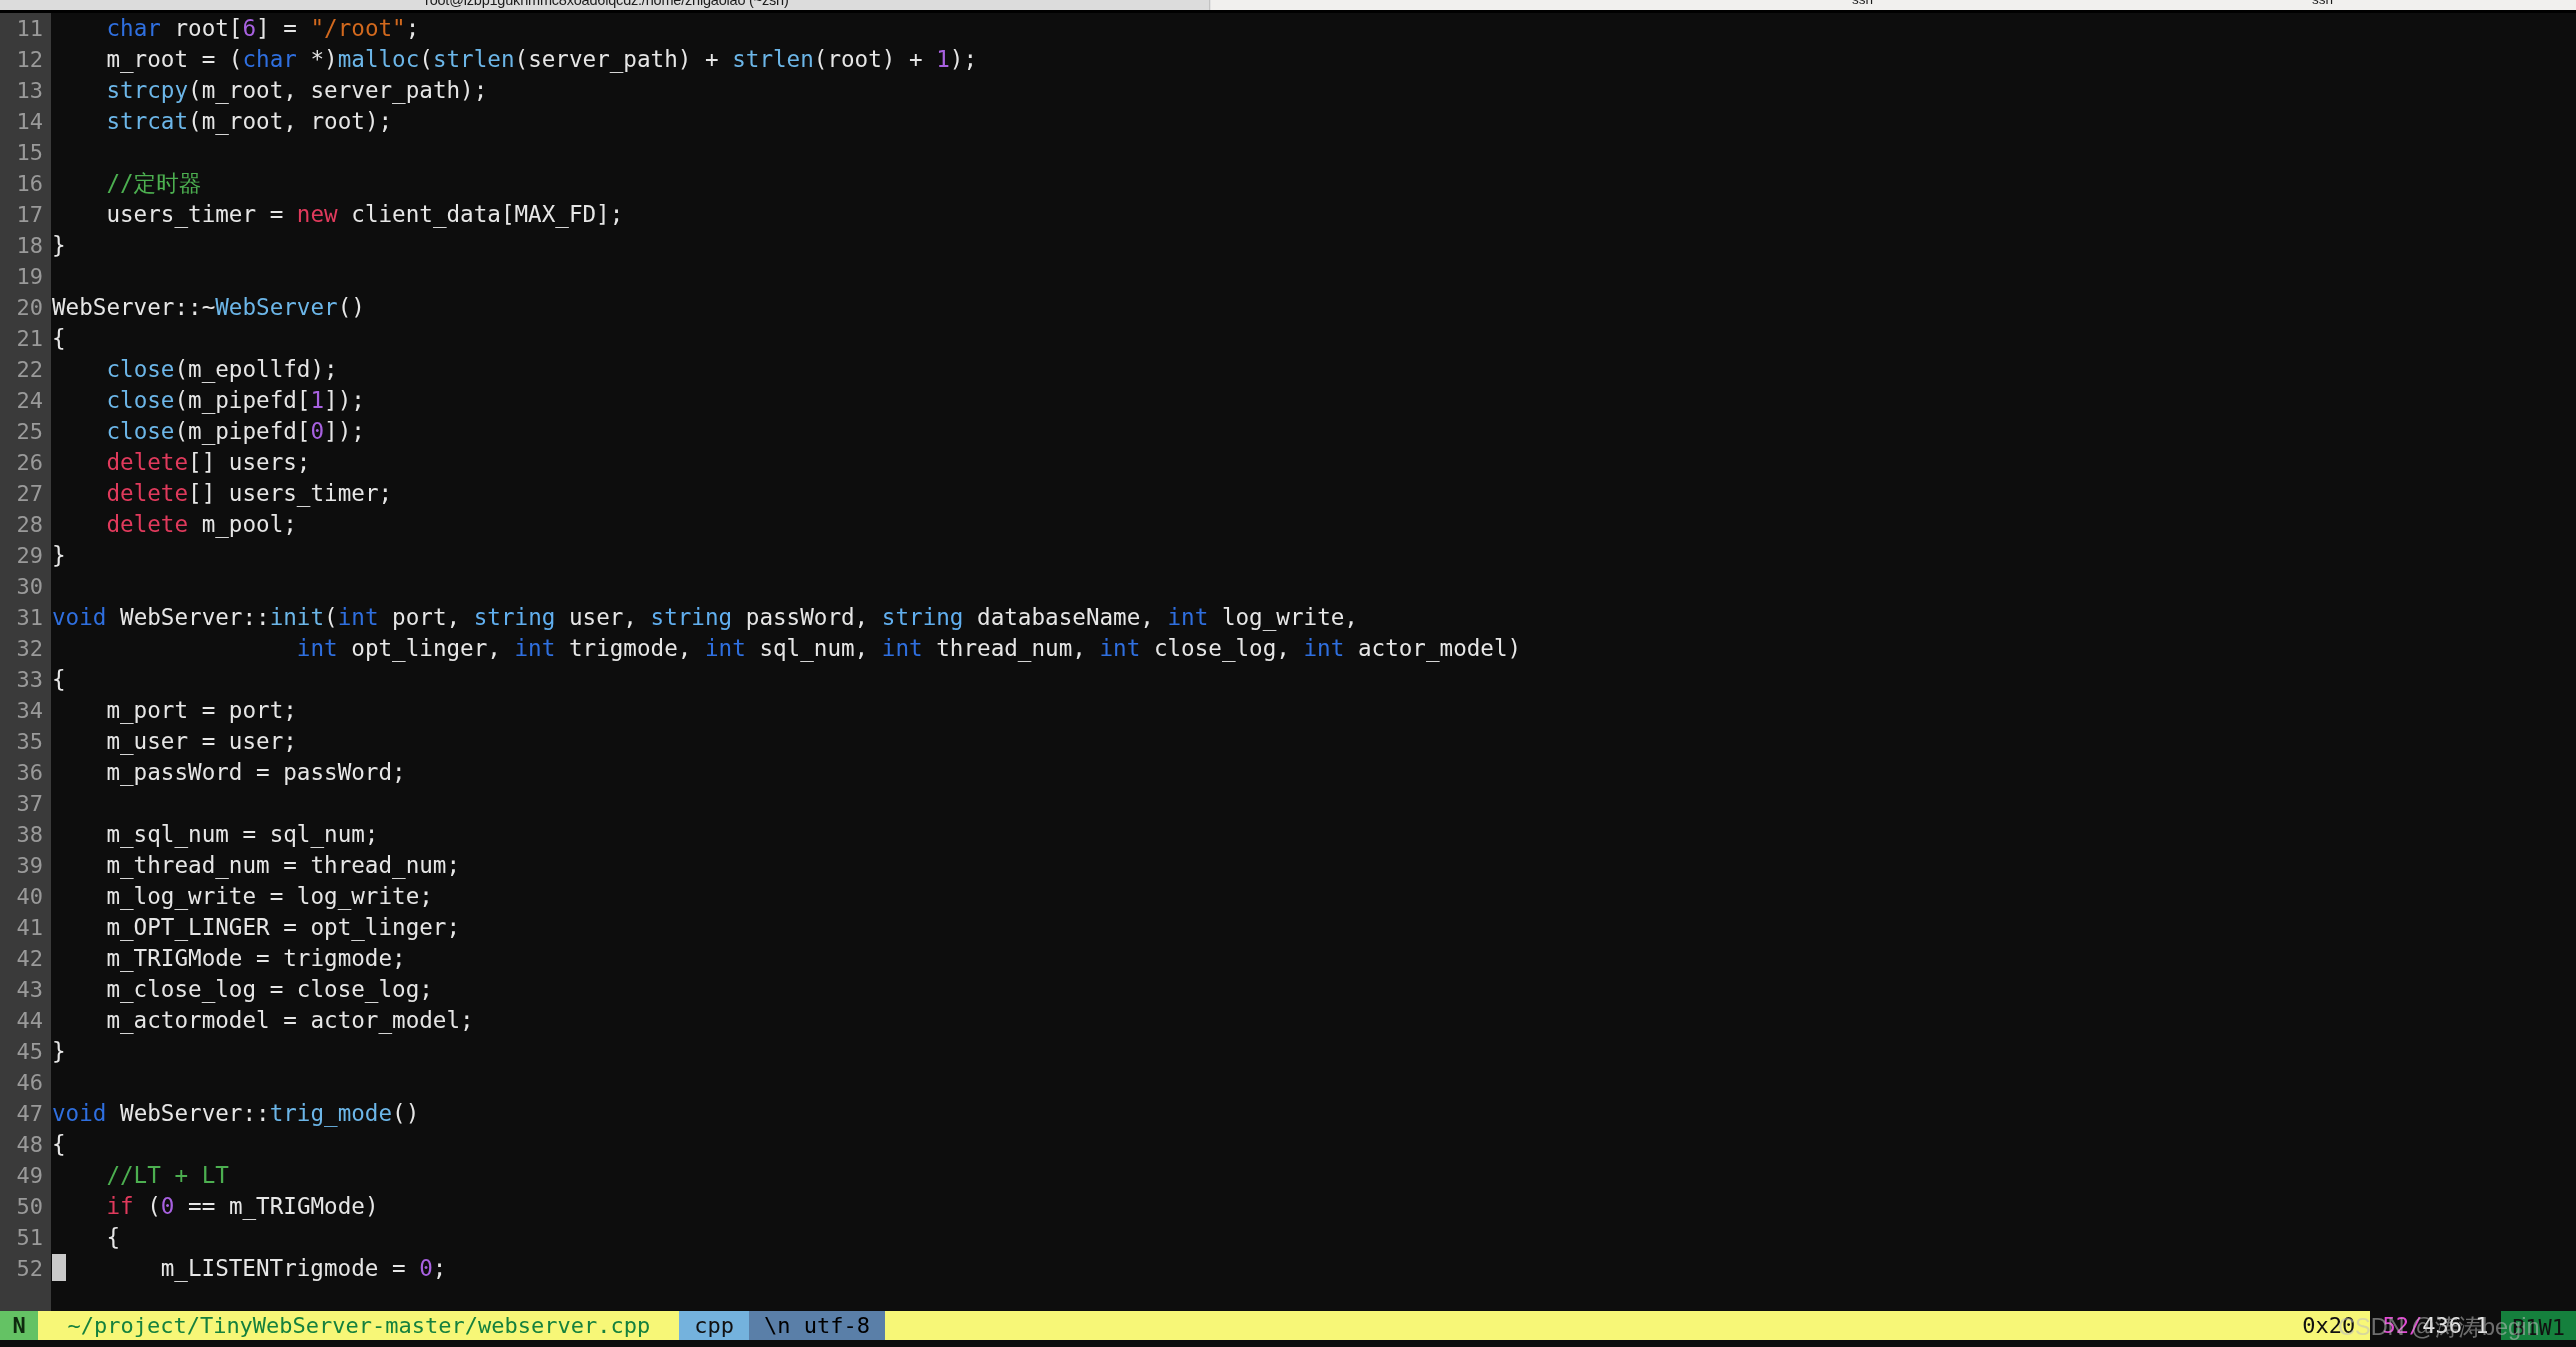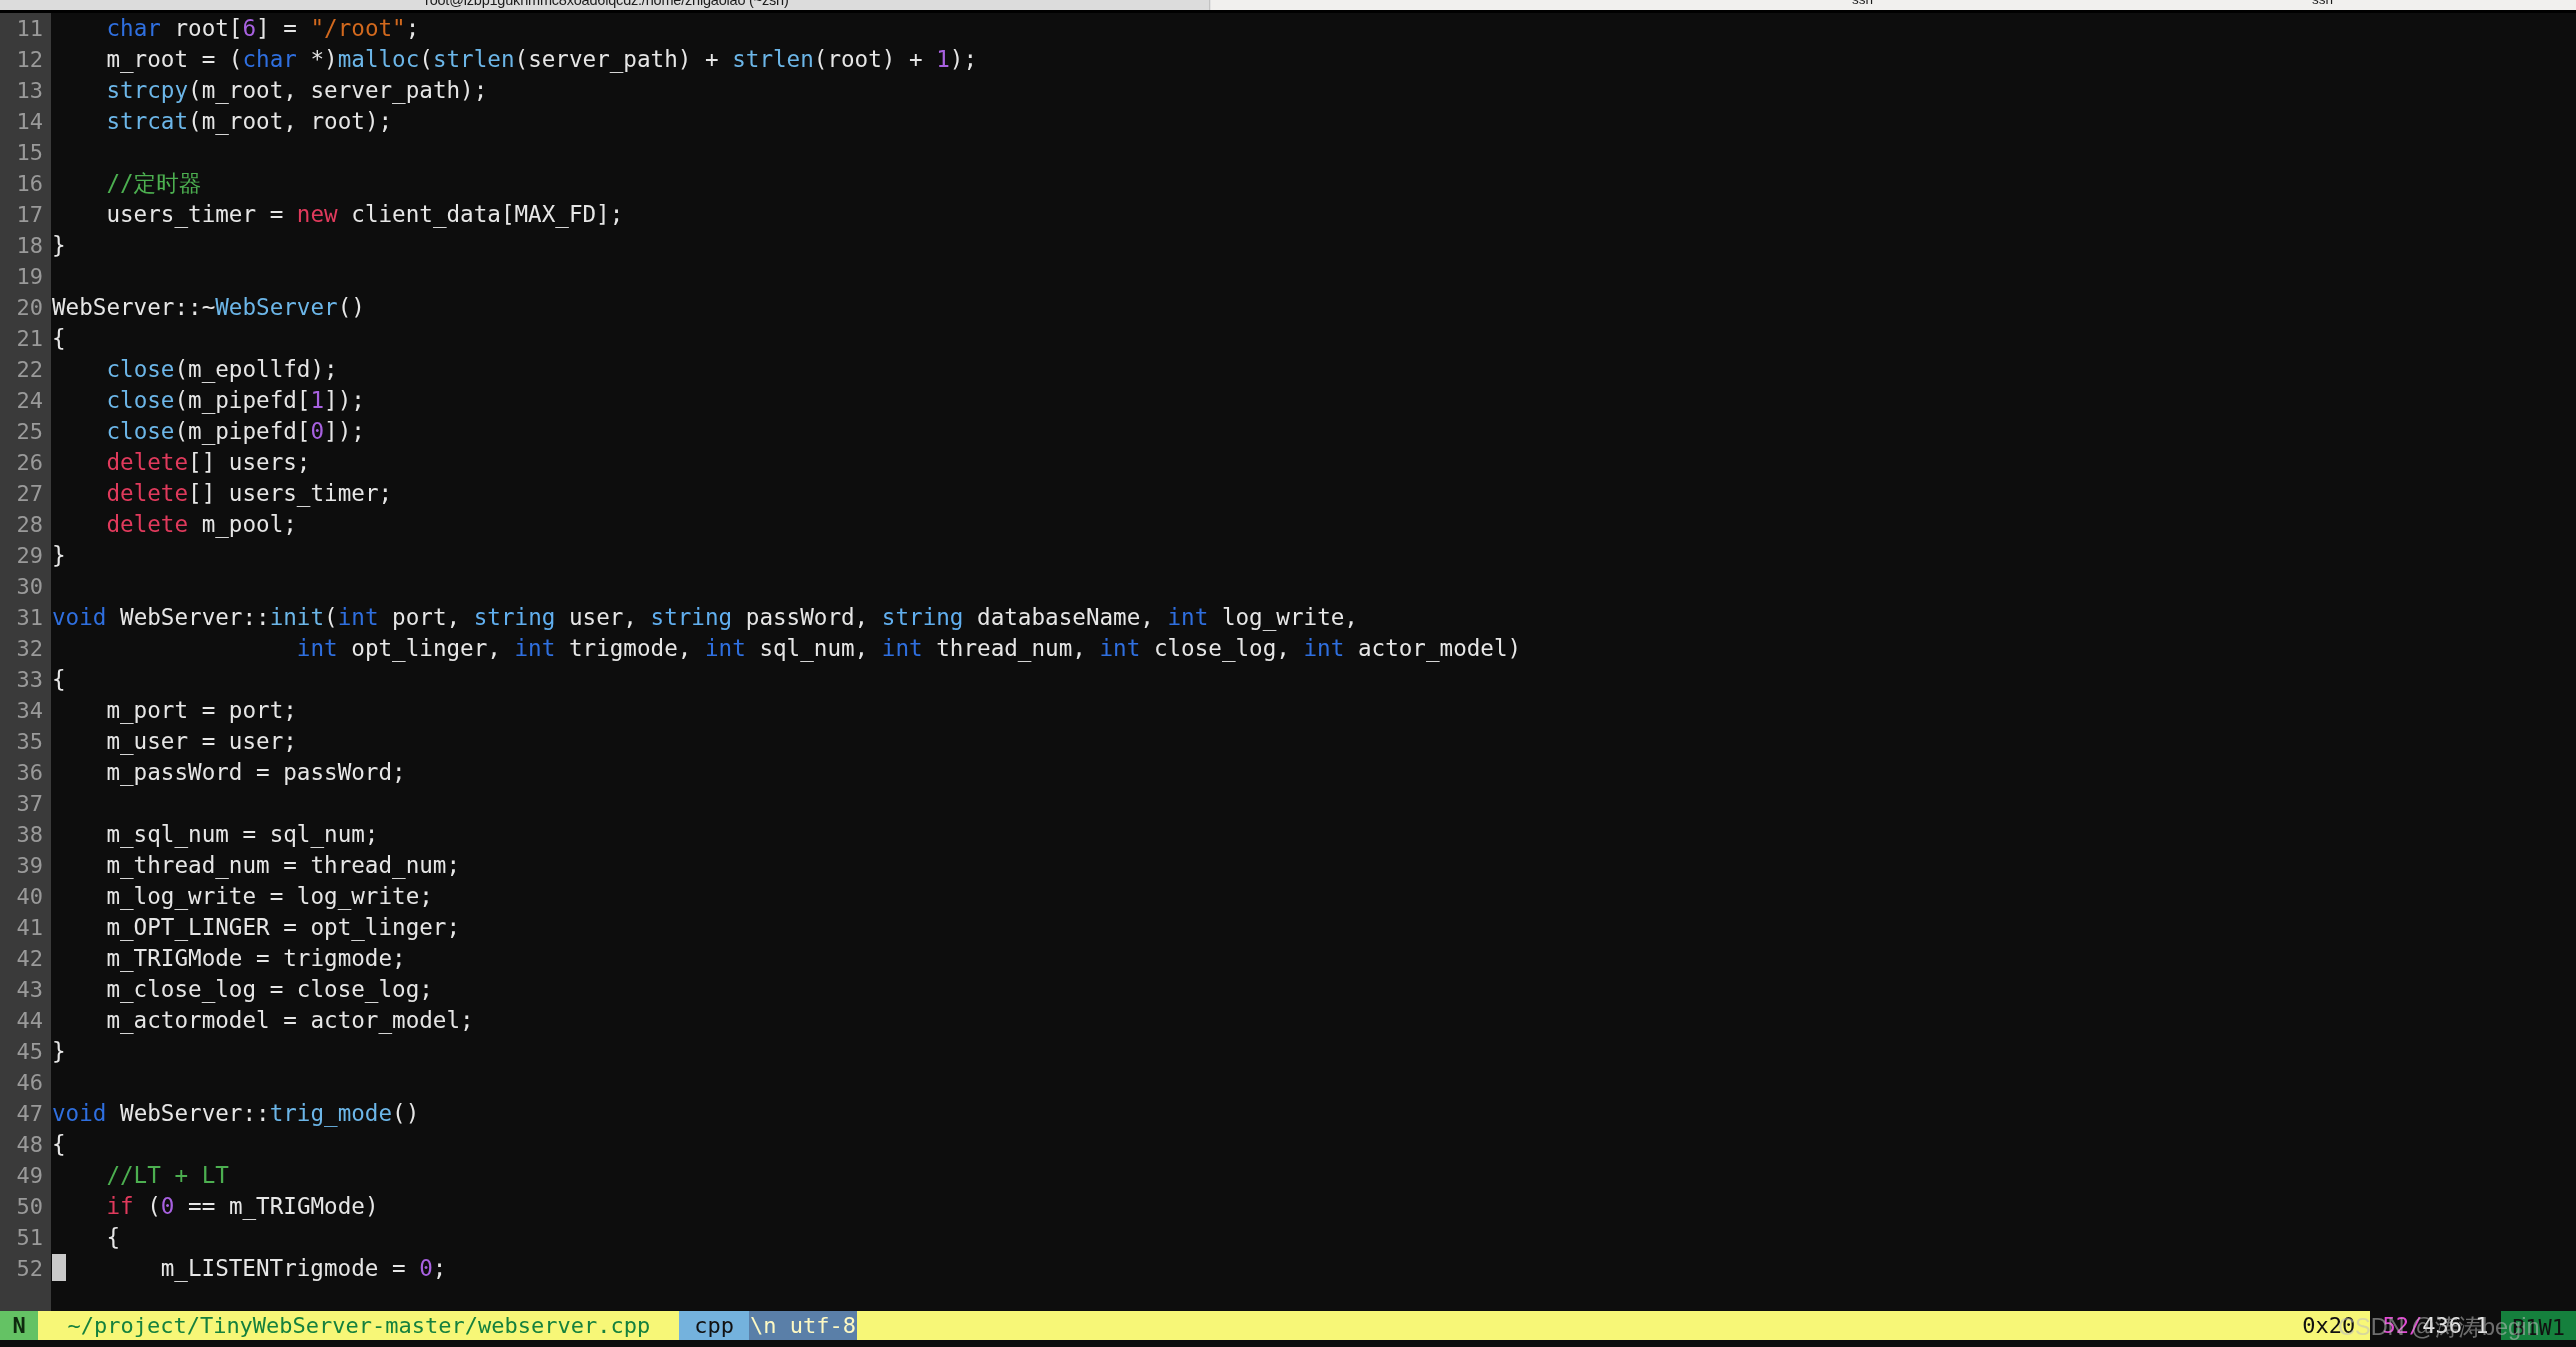--- a/index.html
+++ b/index.html
@@ -137,21 +137,21 @@
     width: 2576px; height: 29px;
     display: flex;
     align-items: stretch;
     font-family: "DejaVu Sans Mono", monospace;
     font-size: 22px;
   }
   .seg { display: flex; align-items: center; white-space: nowrap; }
   .seg-mode   { background: #64c264; color: #0f2a0f; padding: 0 12.6px; font-weight: bold; }
   .seg-file   { background: #f7f777; color: #15803d; padding: 0 29px; flex: 0 0 auto; }
   .seg-ft     { background: #74b2dd; color: #111; padding: 0 15px; }
-  .seg-enc    { background: #5a7fa8; color: #fef9c3; padding: 0 1px; }
+  .seg-enc    { background: #5a7fa8; color: #000000; padding: 0 15px; }
   .seg-fill   { background: #f7f777; flex: 1 1 auto; }
   .seg-hex    { background: #f7f777; color: #111; padding: 0 14.5px; }
   .seg-pos    { background: #0d0d0d; padding: 0 12.6px; }
   .seg-pos .cur { color: #e24bd4; }
   .seg-pos .tot { color: #e6e6e6; text-align: right; }
   .seg-bw     { background: #15803d; color: #111; padding: 16px 11px; }
 
   #statusline-bottom {
     position: absolute;
     left: 0; top: 1340px;

